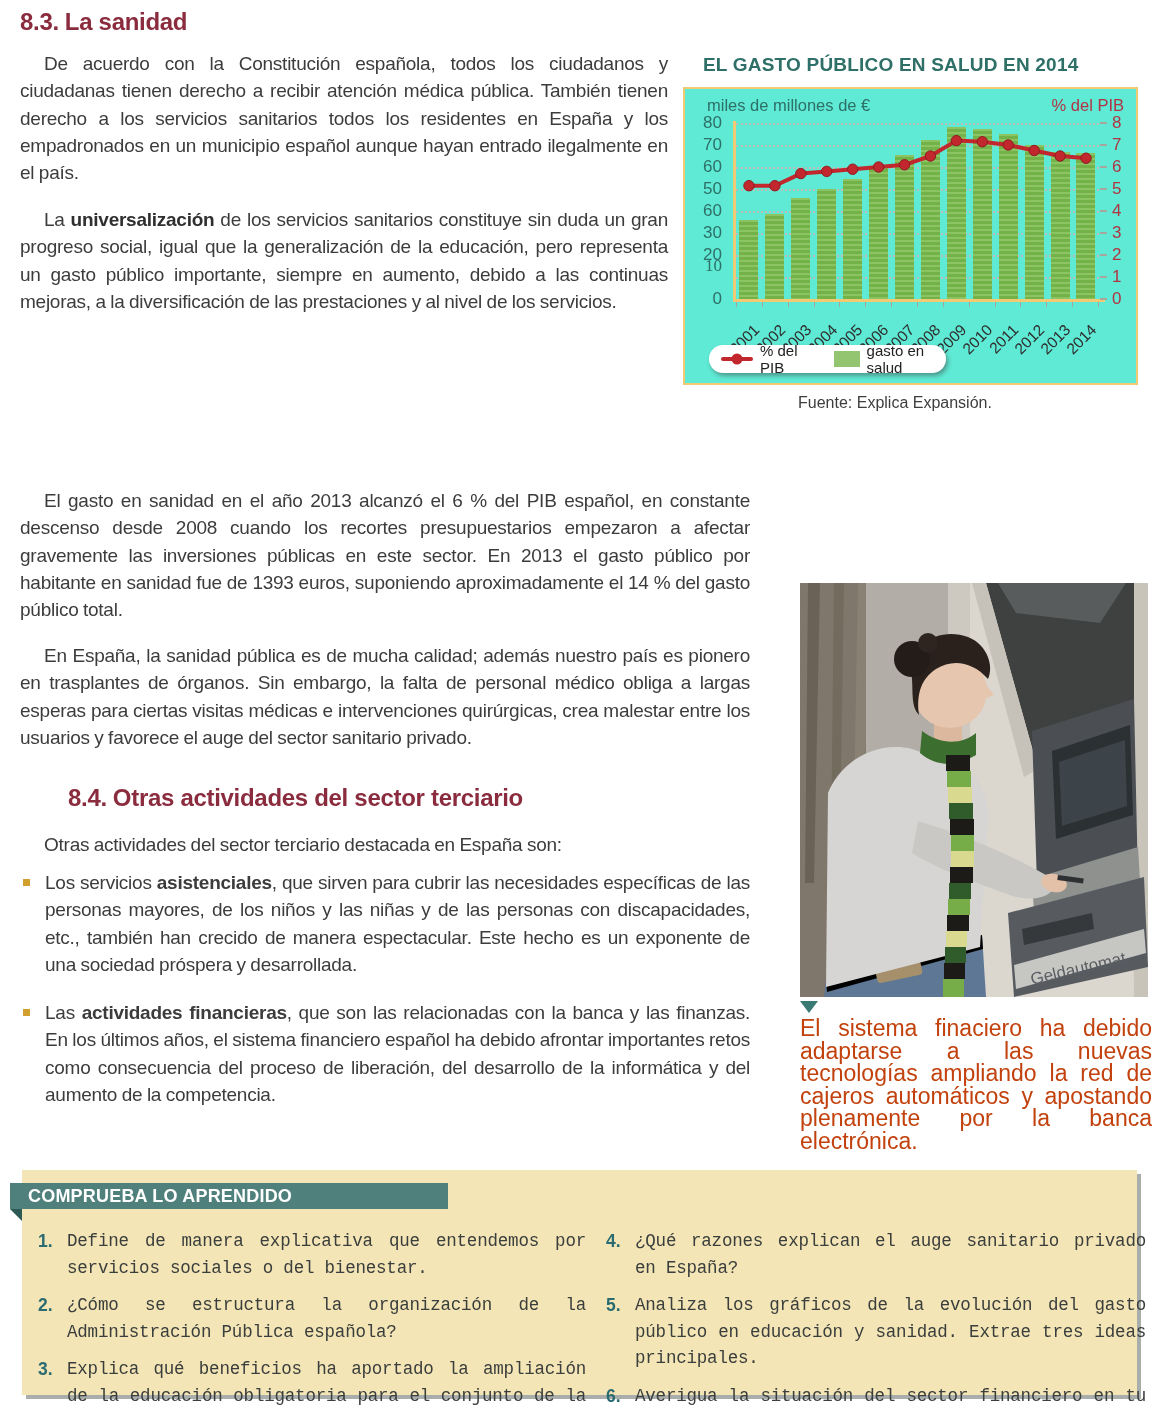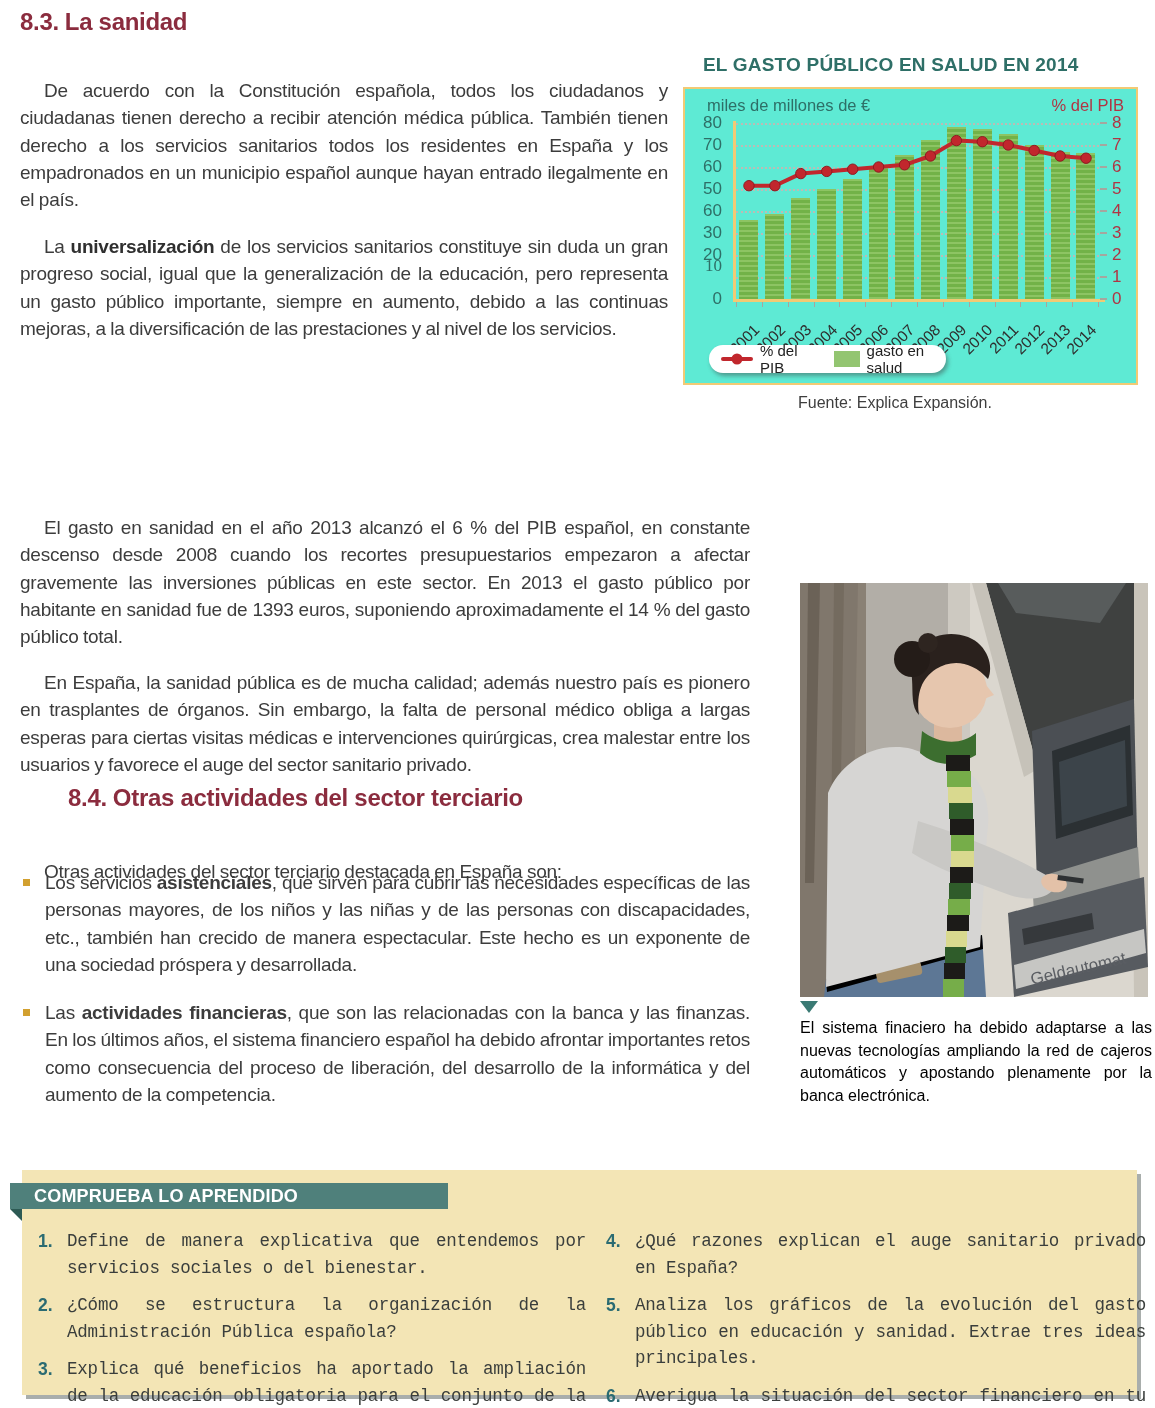--- a/index.html
+++ b/index.html
@@ -4,21 +4,21 @@
 <style>
   * { margin:0; padding:0; box-sizing:border-box; }
   html,body { width:1155px; height:1408px; background:#ffffff; overflow:hidden;
     font-family:"Liberation Sans","DejaVu Sans",sans-serif; }
   .abs { position:absolute; }
 
   
   .sec-heading { color:#8b2c3e; font-weight:bold; font-size:24px; letter-spacing:-0.3px; }
   .sec-heading .sec-num { margin-right:6px; }
   .para { font-size:19px; line-height:27.3px; color:#3c3c3c; text-align:justify;
-    letter-spacing:-0.25px; word-spacing:-0.5px; text-indent:24px;margin-top:27px; }
+    letter-spacing:-0.25px; word-spacing:-0.5px; text-indent:24px; }
   .para b { color:#2f2f2f; }
   .float-spacer { float:right; width:106px; height:56px; }
 
   
   .bullet-item { position:relative; padding-left:25px; font-size:19px; line-height:27.3px;
     color:#3c3c3c; text-align:justify; letter-spacing:-0.25px; word-spacing:-0.5px; }
   .bullet-item + .bullet-item { margin-top:21px; }
   .bullet-sq { position:absolute; left:3px; top:10px; width:7px; height:7px; background:#d2a02f; }
 
   
@@ -56,29 +56,29 @@
   .legend-line i { position:absolute; left:50%; top:50%; transform:translate(-50%,-50%);
     width:11px; height:11px; border-radius:50%; background:#c1272d; }
   .legend-swatch { width:26px; height:16px; background:#93c571; margin:0 7px 0 28px; flex:none; }
   #chart-source { left:798px; top:394px; font-size:16px; color:#3e3e3e; }
 
   
   #atm-photo { left:800px; top:583px; width:348px; height:414px; }
   #caption-marker { left:800px; top:1001px; width:0; height:0;
     border-left:9px solid transparent; border-right:9px solid transparent;
     border-top:12px solid #3a7a74; }
-  #photo-caption { left:800px; top:1017px; width:352px; font-size:16px; line-height:22.6px;
-    color:#000000; text-align:justify; }
+  #photo-caption { left:800px; top:1017px; width:352px; font-size:23px; line-height:22.6px;
+    color:#c2410c; text-align:justify; }
 
   
   #check-box { left:22px; top:1170px; width:1115px; height:225px; background:#f3e5b5;
     box-shadow:4px 4px 0 #a9aeac; }
   #check-ribbon { position:absolute; left:-12px; top:13px; width:438px; height:26px;
     background:#4f807b; color:#ffffff; font-weight:bold; font-size:18px; line-height:26px;
-    padding-left:24px; letter-spacing:0.2px; }
+    padding-left:18px; letter-spacing:0.2px; }
   #check-fold { position:absolute; left:-12px; top:39px; width:12px; height:12px;
     background:#2d5a54; clip-path:polygon(0 0,100% 0,100% 100%); }
   .check-col { position:absolute; top:58px; }
   #check-col-left  { left:16px;  width:548px; }
   #check-col-right { left:584px; width:540px; }
   .check-item { display:flex; margin-bottom:11px; font-size:17.5px; line-height:26.5px; }
   .check-num { min-width:22px; margin-right:7px; font-weight:bold; color:#2a6b72; flex:none; }
   .check-text { flex:1; color:#3a3e3c; text-align:justify; letter-spacing:-0.2px;font-family:Liberation Mono, monospace; }
 </style>
 </head>

